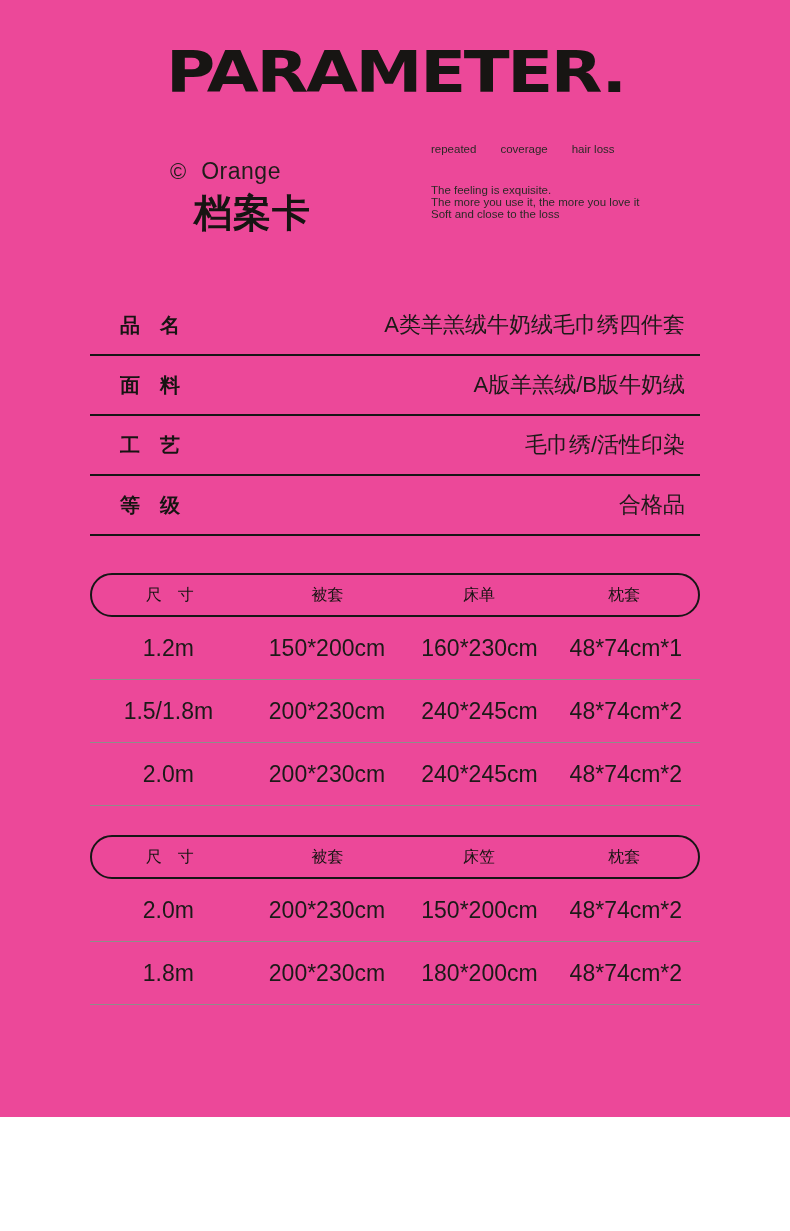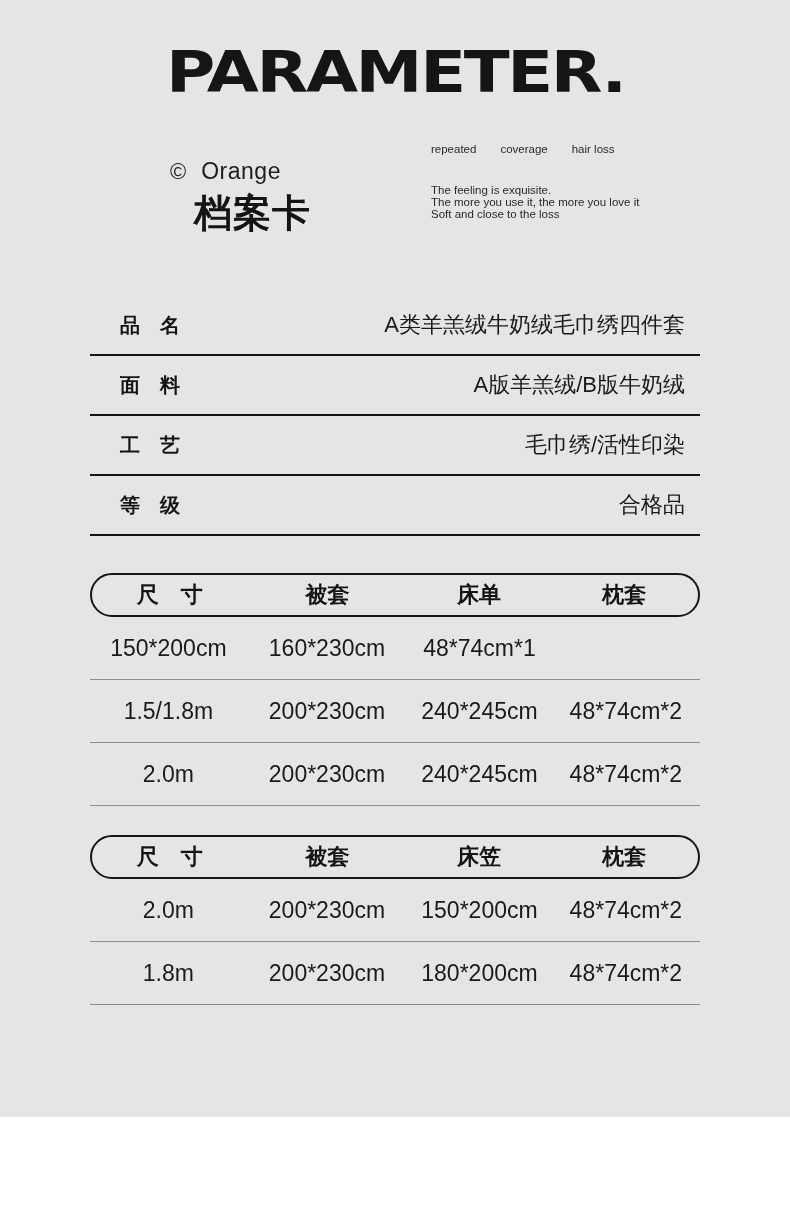--- a/index.html
+++ b/index.html
@@ -13,21 +13,21 @@
     width: 790px;
     height: 1231px;
     margin: 0 auto;
     background: #ffffff;
     overflow: hidden;
     position: relative;
   }
   .card {
     width: 790px;
     height: 1117px;
-    background: #e5e5e5;
+    background: #ec4899;
   }
 
   
   .wordmark-wrap {
     padding-top: 44px;
     display: flex;
     justify-content: center;
   }
   .wordmark {
     font-family: "DejaVu Sans", sans-serif;
@@ -109,22 +109,22 @@
     height: 40px;
     border: 2px solid #161616;
     border-radius: 26px;
     display: grid;
     grid-template-columns: 25.7% 26.3% 23.7% 24.3%;
     align-items: center;
     background: transparent;
   }
   .pill-header .cell {
     text-align: center;
-    font-size: 22px;
-    font-weight: 700;
+    font-size: 16px;
+    font-weight: 400;
     color: #161412;
     white-space: nowrap;
   }
   .size-row {
     height: 62px;
     display: grid;
     grid-template-columns: 25.7% 26.3% 23.7% 24.3%;
     align-items: center;
     border-bottom: 1px solid #8f8d8a;
   }
@@ -187,20 +187,21 @@
     </div>
 
     <div class="size-table">
       <div class="pill-header">
         <span class="cell">尺　寸</span>
         <span class="cell">被套</span>
         <span class="cell">床单</span>
         <span class="cell">枕套</span>
       </div>
       <div class="size-row">
+        <span class="cell">1.2m</span>
         <span class="cell">150*200cm</span>
         <span class="cell">160*230cm</span>
         <span class="cell">48*74cm*1</span>
       </div>
       <div class="size-row">
         <span class="cell">1.5/1.8m</span>
         <span class="cell">200*230cm</span>
         <span class="cell">240*245cm</span>
         <span class="cell">48*74cm*2</span>
       </div>

